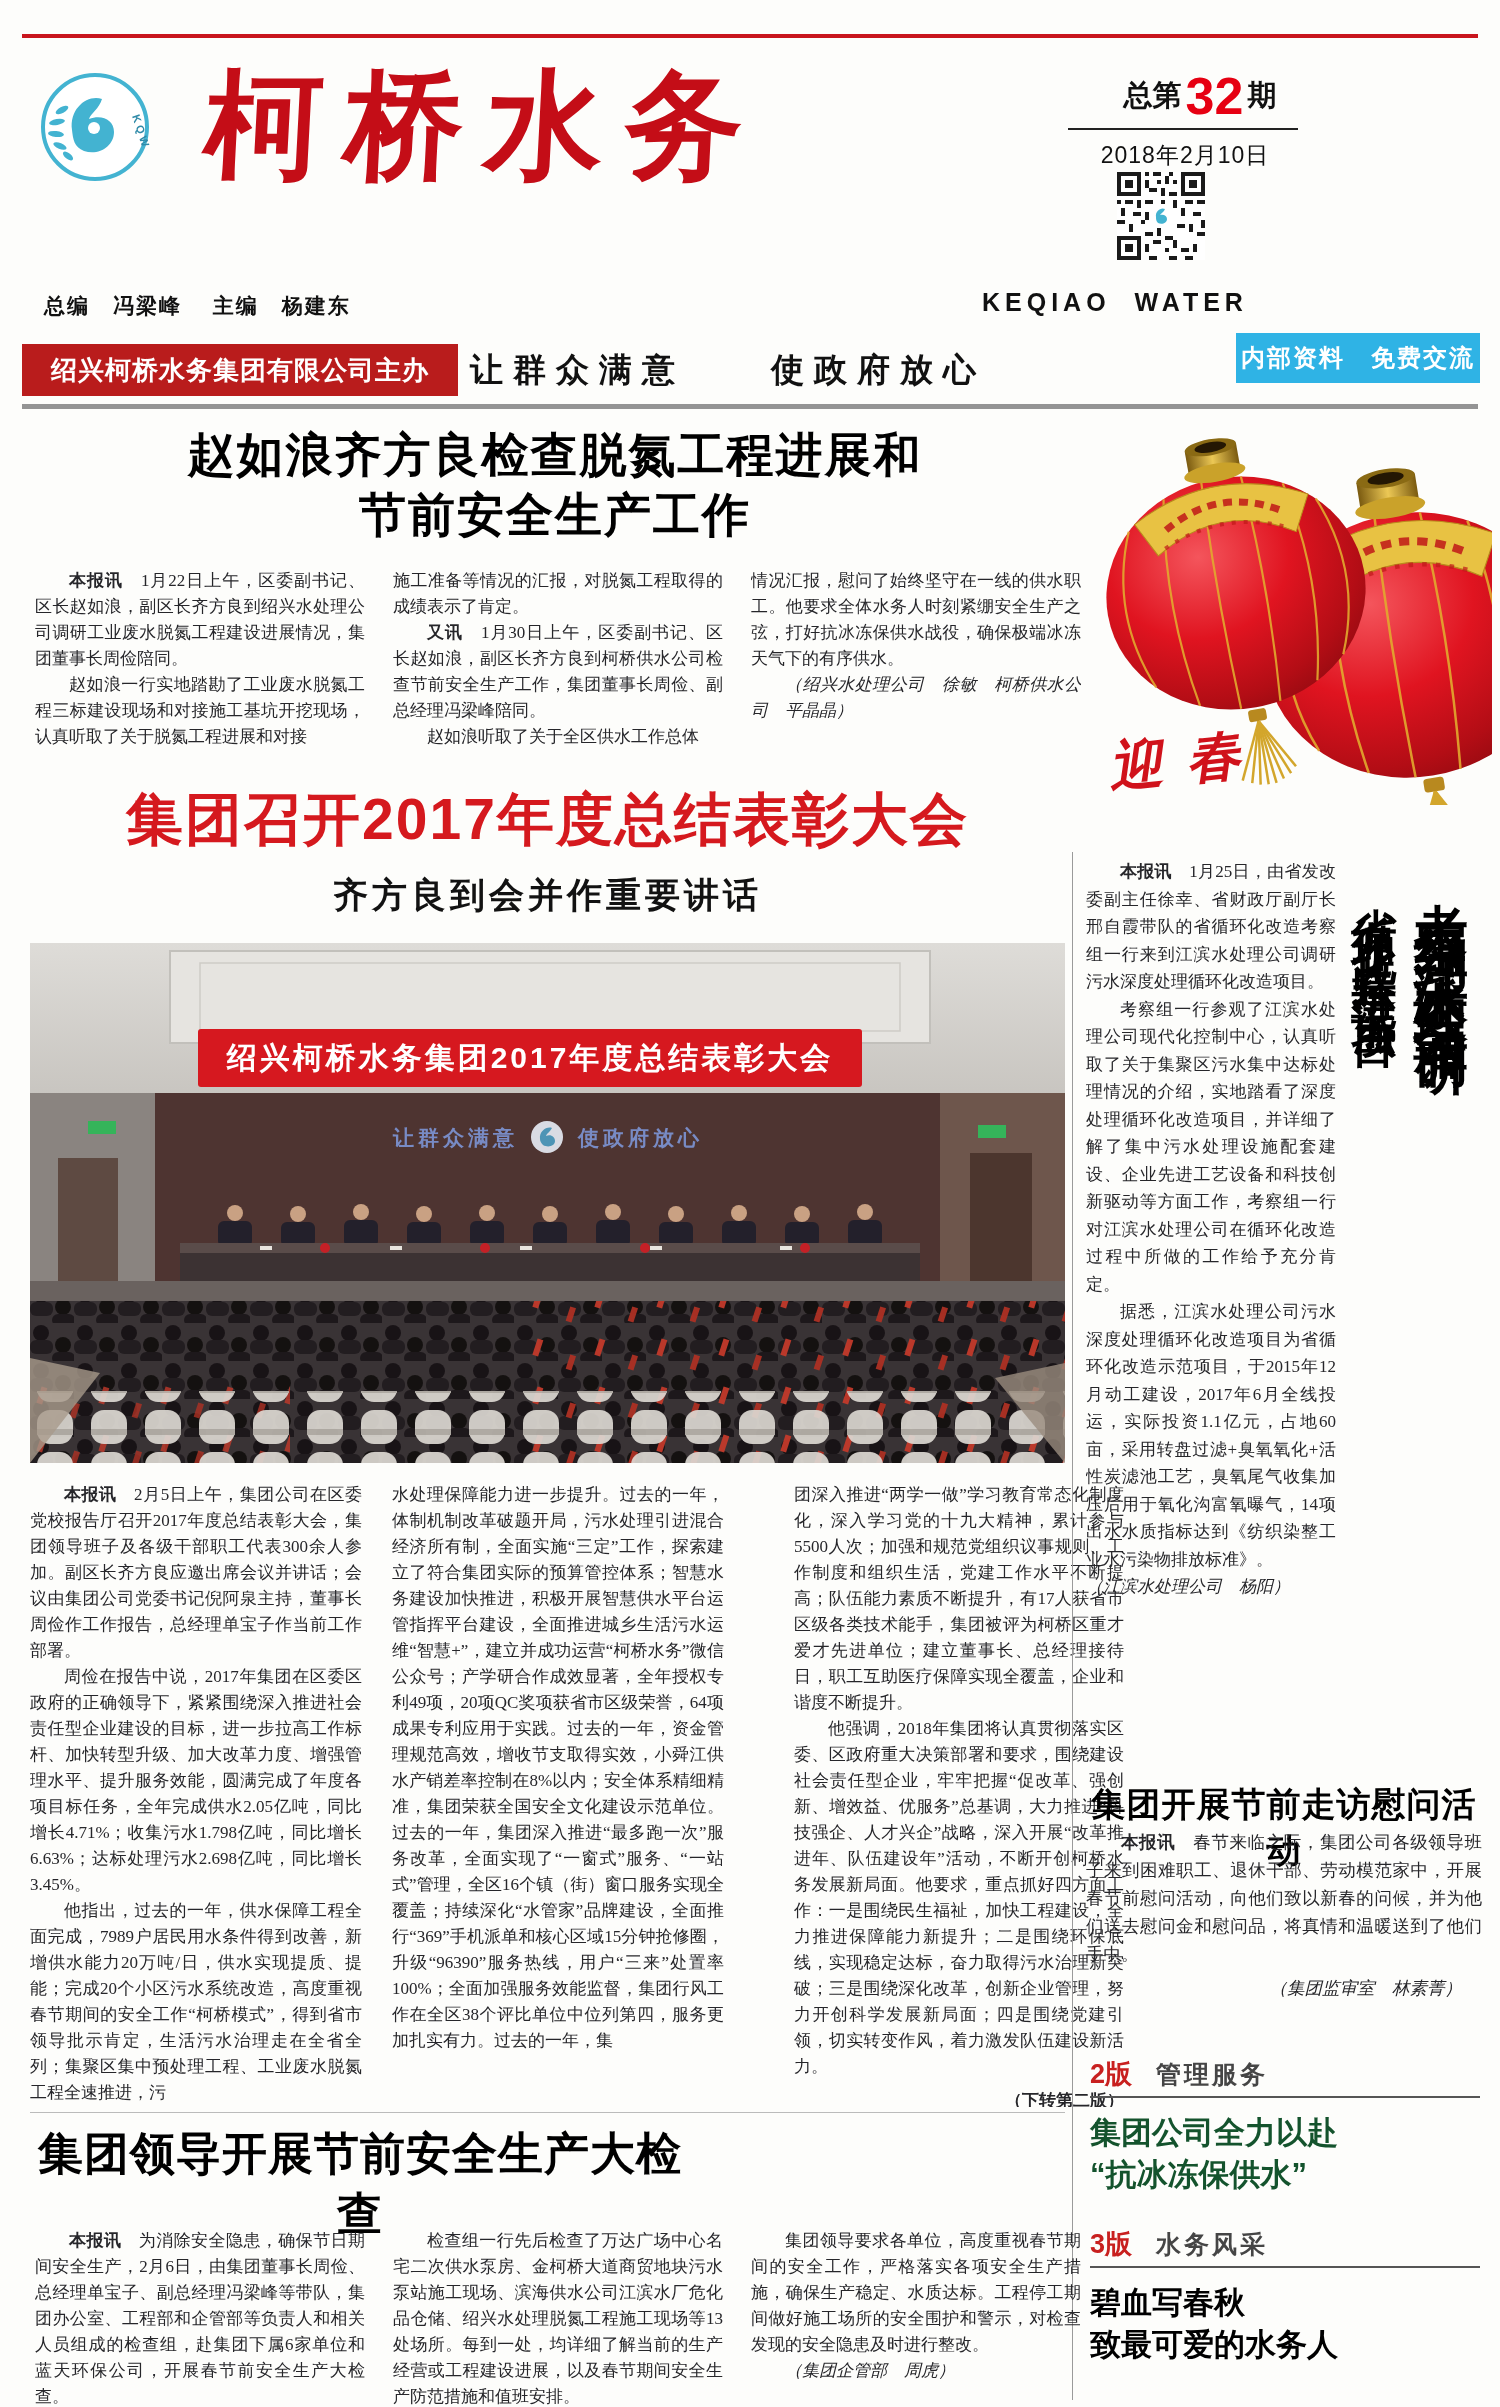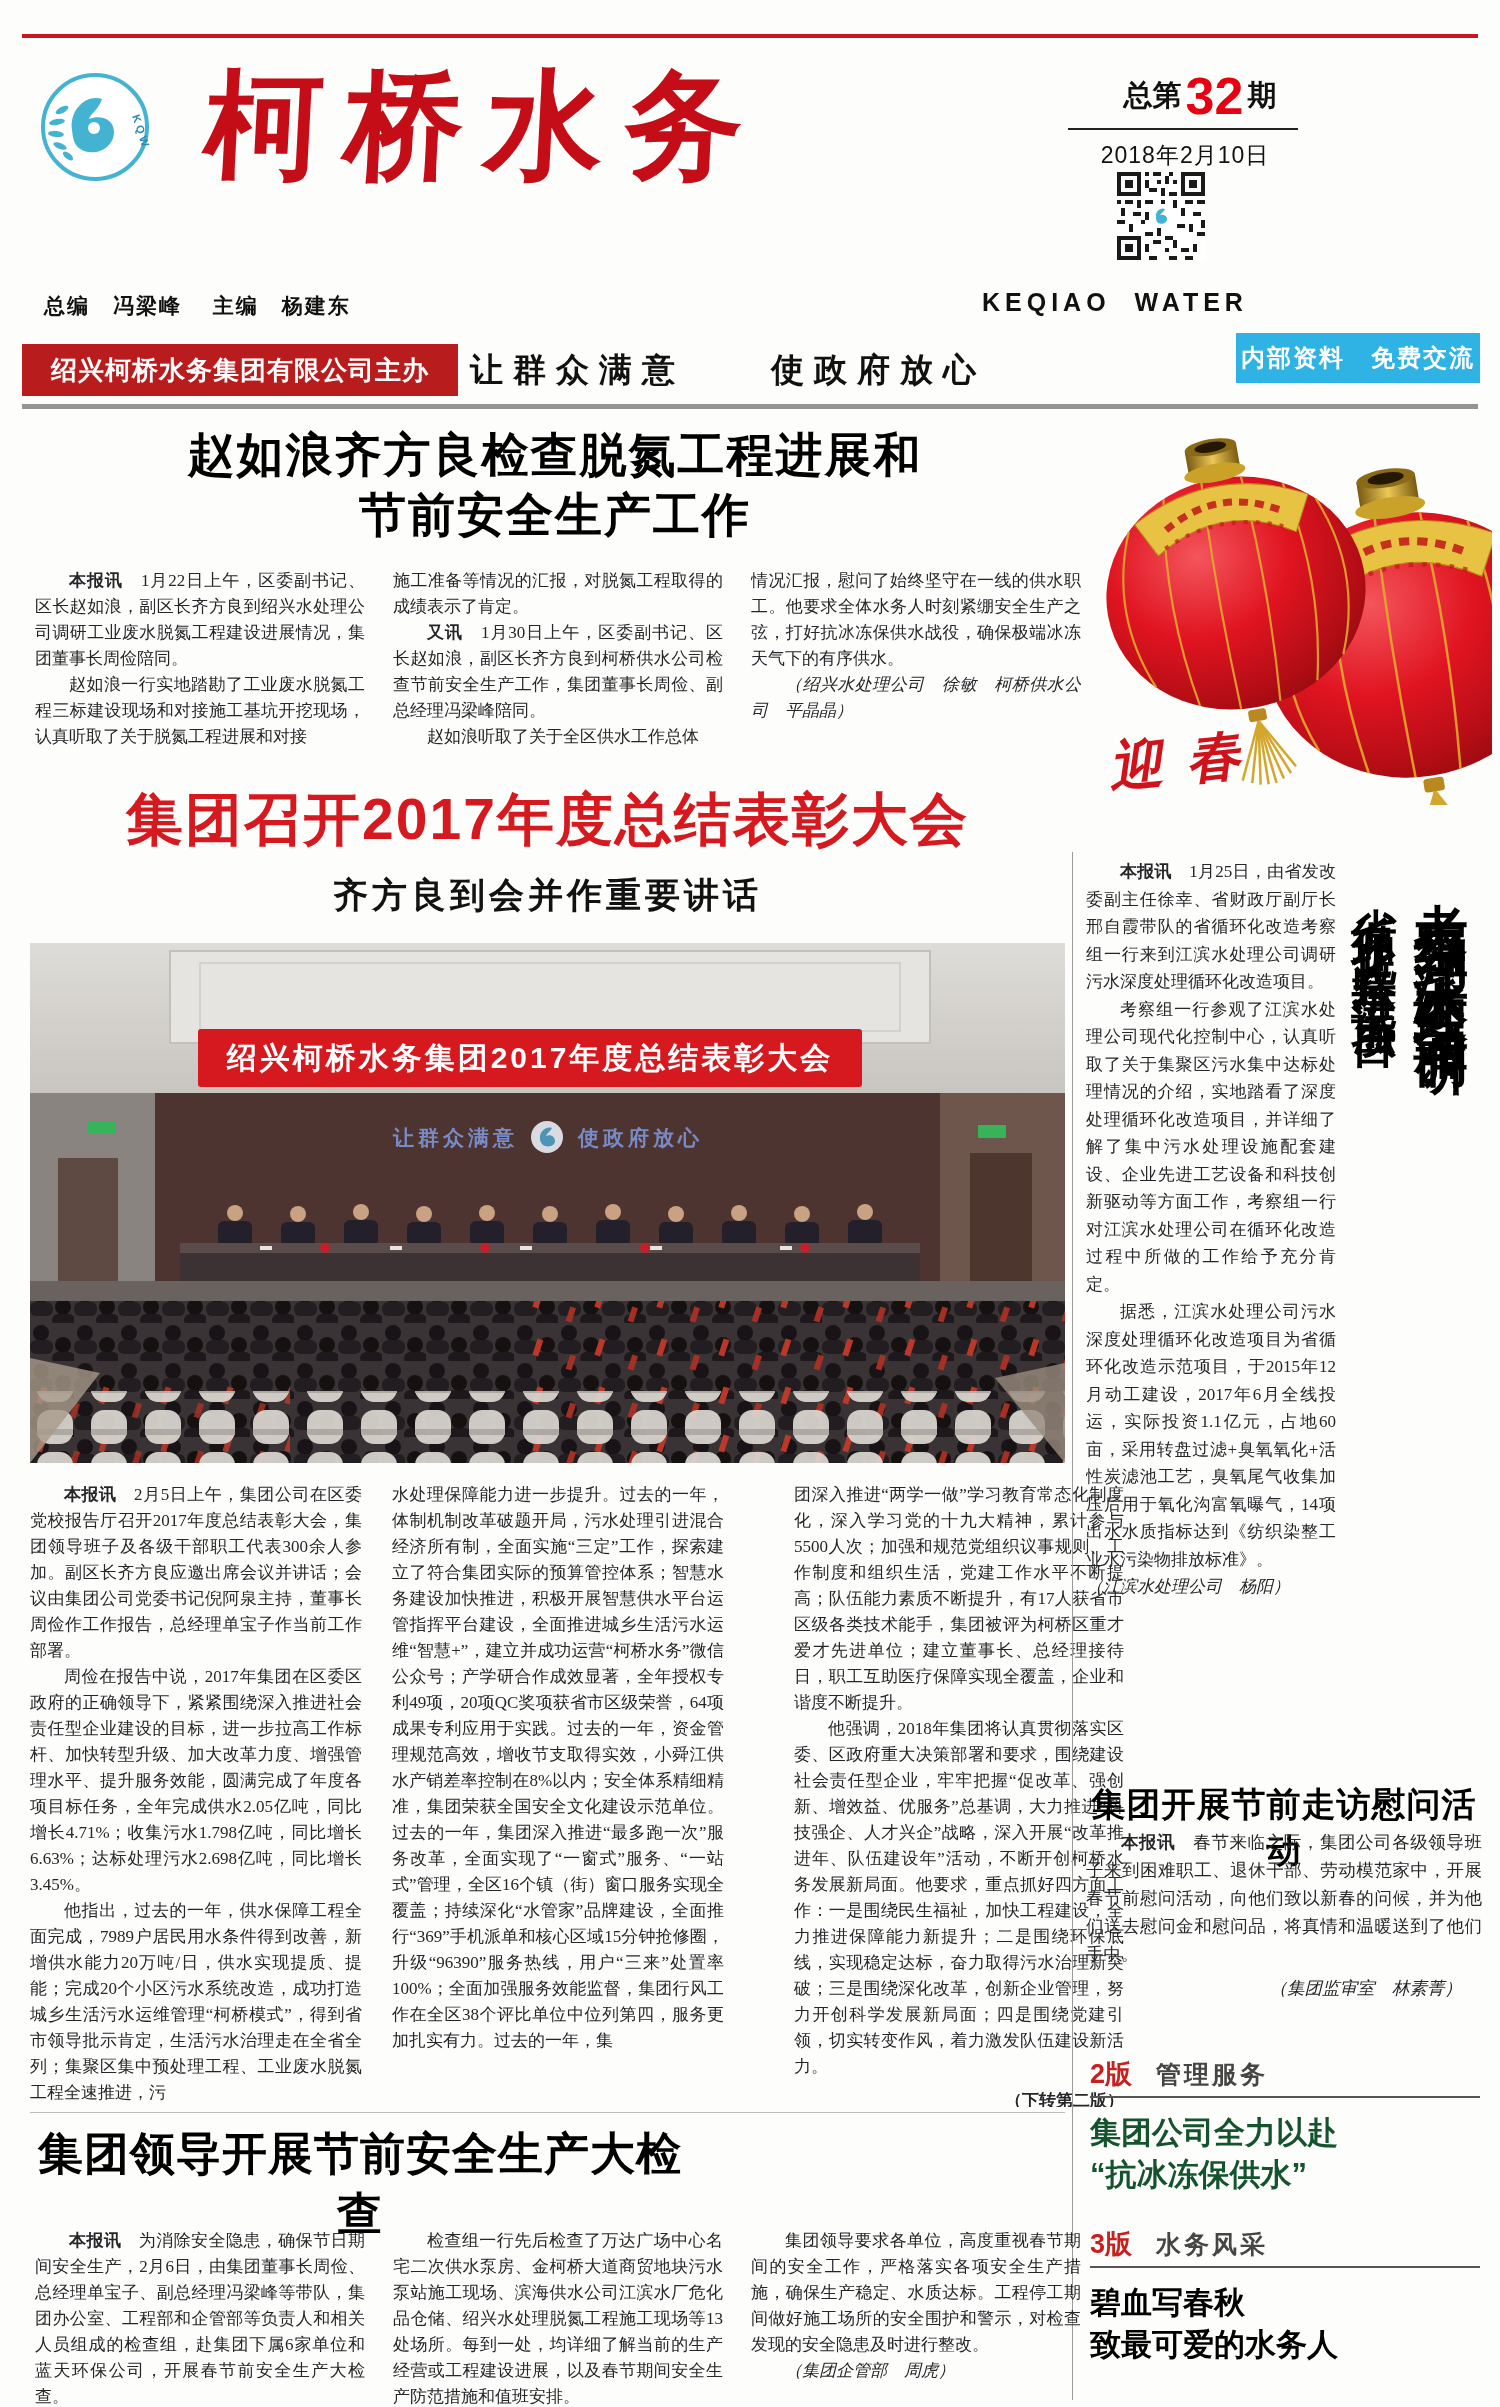--- a/index.html
+++ b/index.html
@@ -352,21 +352,21 @@
       <rect x="0" y="430" width="260" height="90" fill="url(#psash)" opacity="0.8"></rect>
       <rect x="0" y="448" width="1035" height="72" fill="url(#pchair)" opacity="0.92"></rect>
       <path d="M0,520 L70,430 L0,415 Z" fill="#a89a8b" opacity="0.8"></path>
       <path d="M1035,520 L965,435 L1035,420 Z" fill="#9a8c7e" opacity="0.8"></path>
     </svg>
   </div>
 
   <div class="abs coltext" id="a2c1">
     <p><b class="lead">本报讯</b><span>　2月5日上午，集团公司在区委党校报告厅召开2017年度总结表彰大会，集团领导班子及各级干部职工代表300余人参加。副区长齐方良应邀出席会议并讲话；会议由集团公司党委书记倪阿泉主持，董事长周俭作工作报告，总经理单宝子作当前工作部署。</span></p>
     <p>周俭在报告中说，2017年集团在区委区政府的正确领导下，紧紧围绕深入推进社会责任型企业建设的目标，进一步拉高工作标杆、加快转型升级、加大改革力度、增强管理水平、提升服务效能，圆满完成了年度各项目标任务，全年完成供水2.05亿吨，同比增长4.71%；收集污水1.798亿吨，同比增长6.63%；达标处理污水2.698亿吨，同比增长3.45%。</p>
-    <p>他指出，过去的一年，供水保障工程全面完成，7989户居民用水条件得到改善，新增供水能力20万吨/日，供水实现提质、提能；完成20个小区污水系统改造，成功打造城乡生活污水运维管理“柯桥模式”，得到省市领导批示肯定，生活污水治理走在全省全列；集聚区集中预处理工程、工业废水脱氮工程全速推进，污</p>
+    <p>他指出，过去的一年，供水保障工程全面完成，7989户居民用水条件得到改善，新增供水能力20万吨/日，供水实现提质、提能；完成20个小区污水系统改造，高度重视春节期间的安全工作“柯桥模式”，得到省市领导批示肯定，生活污水治理走在全省全列；集聚区集中预处理工程、工业废水脱氮工程全速推进，污</p>
   </div>
   <div class="abs coltext" id="a2c2">
     <p class="cont">水处理保障能力进一步提升。过去的一年，体制机制改革破题开局，污水处理引进混合经济所有制，全面实施“三定”工作，探索建立了符合集团实际的预算管控体系；智慧水务建设加快推进，积极开展智慧供水平台运管指挥平台建设，全面推进城乡生活污水运维“智慧+”，建立并成功运营“柯桥水务”微信公众号；产学研合作成效显著，全年授权专利49项，20项QC奖项获省市区级荣誉，64项成果专利应用于实践。过去的一年，资金管理规范高效，增收节支取得实效，小舜江供水产销差率控制在8%以内；安全体系精细精准，集团荣获全国安全文化建设示范单位。过去的一年，集团深入推进“最多跑一次”服务改革，全面实现了“一窗式”服务、“一站式”管理，全区16个镇（街）窗口服务实现全覆盖；持续深化“水管家”品牌建设，全面推行“369”手机派单和核心区域15分钟抢修圈，升级“96390”服务热线，用户“三来”处置率100%；全面加强服务效能监督，集团行风工作在全区38个评比单位中位列第四，服务更加扎实有力。过去的一年，集</p>
   </div>
   <div class="abs coltext" id="a2c3">
     <p class="cont">团深入推进“两学一做”学习教育常态化制度化，深入学习党的十九大精神，累计参与5500人次；加强和规范党组织议事规则、工作制度和组织生活，党建工作水平不断提高；队伍能力素质不断提升，有17人获省市区级各类技术能手，集团被评为柯桥区重才爱才先进单位；建立董事长、总经理接待日，职工互助医疗保障实现全覆盖，企业和谐度不断提升。</p>
     <p>他强调，2018年集团将认真贯彻落实区委、区政府重大决策部署和要求，围绕建设社会责任型企业，牢牢把握“促改革、强创新、增效益、优服务”总基调，大力推进“科技强企、人才兴企”战略，深入开展“改革推进年、队伍建设年”活动，不断开创柯桥水务发展新局面。他要求，重点抓好四方面工作：一是围绕民生福祉，加快工程建设，全力推进保障能力新提升；二是围绕环保底线，实现稳定达标，奋力取得污水治理新突破；三是围绕深化改革，创新企业管理，努力开创科学发展新局面；四是围绕党建引领，切实转变作风，着力激发队伍建设新活力。</p>
     <p class="turnref">（下转第二版）</p>
   </div>
 

